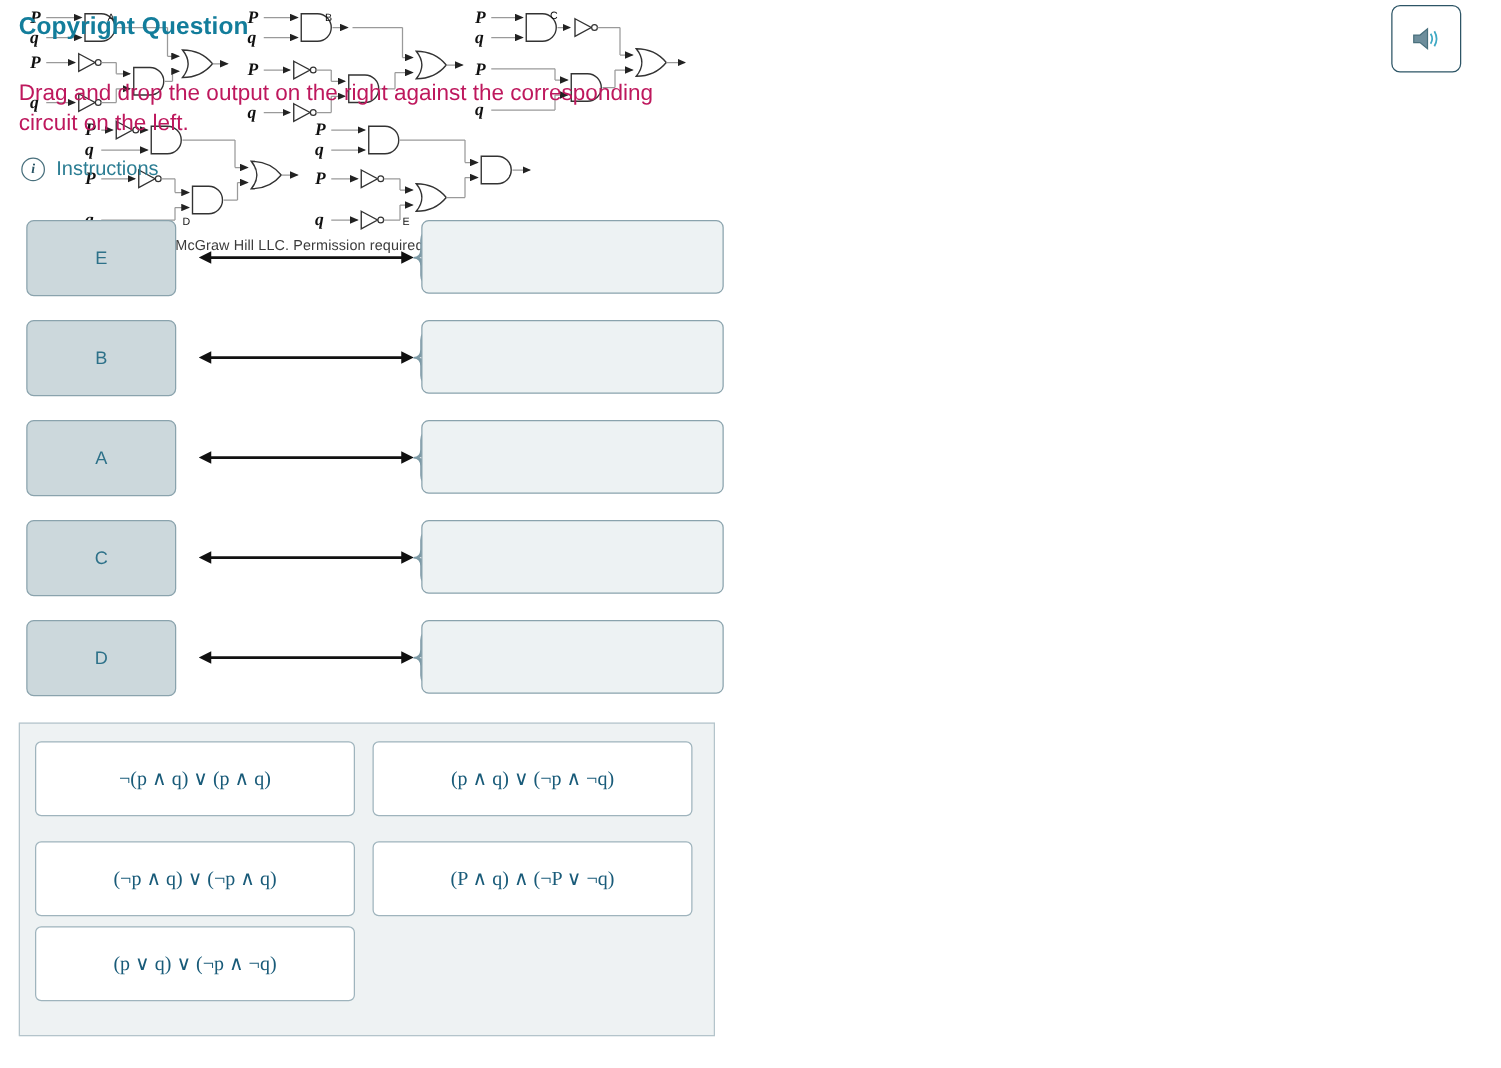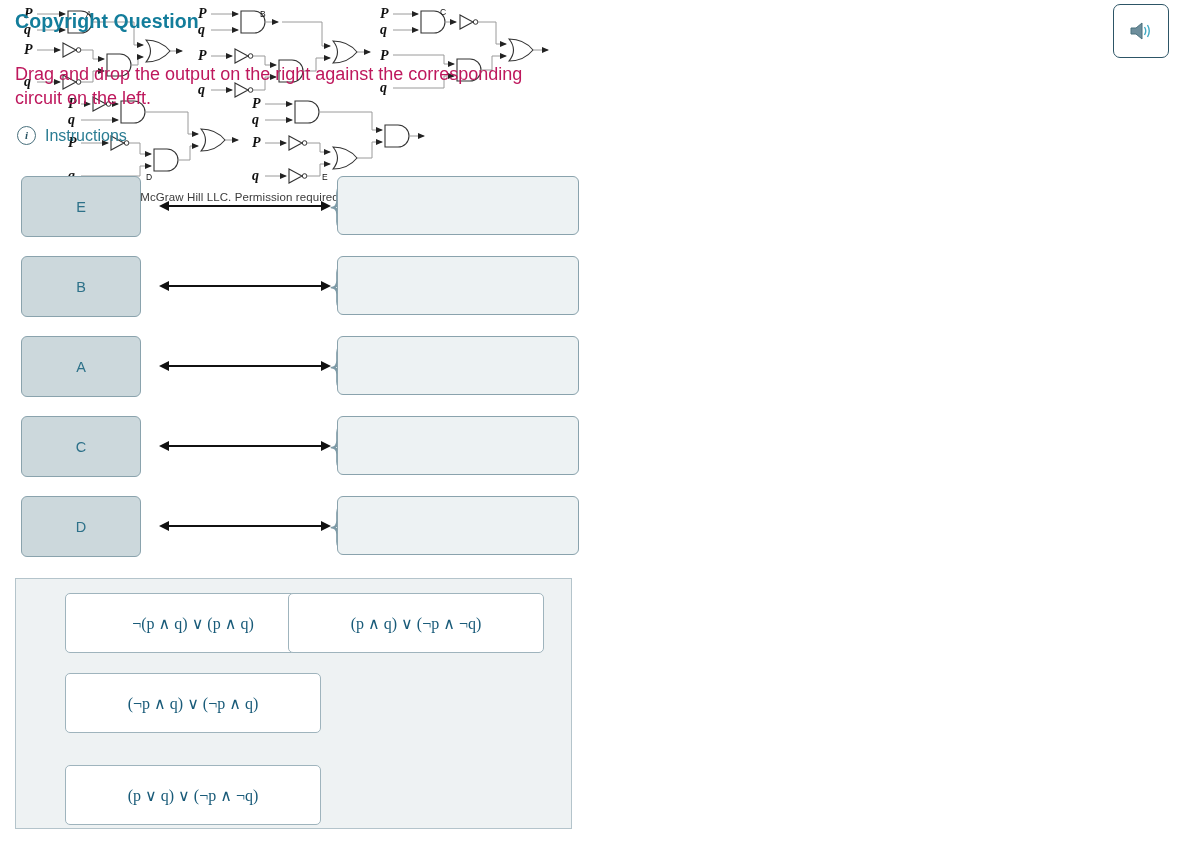--- a/index.html
+++ b/index.html
@@ -65,25 +65,25 @@
     position:absolute;left:15px;top:578px;width:557px;height:251px;
     background:#eef2f3;border:1px solid #b4c4cb;box-sizing:border-box;
   }
   .option{
     position:absolute;width:256px;height:60px;background:#ffffff;
     border:1px solid #9fb4bd;border-radius:5px;box-sizing:border-box;
     display:flex;align-items:center;justify-content:center;
     font-family:"Liberation Serif", serif;font-size:16px;color:#195b79;
     cursor:move;white-space:nowrap;
   }
-  .option.col1{left:12px;margin-left:37px;}
-  .option.col2{left:272px;}
+  .option.col1{left:12px;}
+  .option.col2{left:282px;}
   .option.r1{top:14px;}
   .option.r2{top:94px;}
-  .option.r3{top:186px;}
+  .option.r3{top:162px;}
 </style>
 </head>
 <body>
 
 <div id="figure-panel">
 
   <svg id="circuit-svg" width="560" height="190" viewBox="0 0 560 190">
     <defs>
       <marker id="ar" markerWidth="7" markerHeight="6" refX="6" refY="3" orient="auto">
         <path d="M0,0 L7,3 L0,6 z" fill="#222"></path>
@@ -317,14 +317,15 @@
       <path d="M172,8 L162,3 L162,13 Z" fill="#111"></path>
   </svg>
   <div class="brace">{</div>
   <div class="dropzone"></div>
 </div>
 
 <div id="answer-bank">
   <div class="option col1 r1">¬(p ∧ q) ∨ (p ∧ q)</div>
   <div class="option col2 r1">(p ∧ q) ∨ (¬p ∧ ¬q)</div>
   <div class="option col1 r2">(¬p ∧ q) ∨ (¬p ∧ q)</div>
+  <div class="option col2 r2">(P ∧ q) ∧ (¬P ∨ ¬q)</div>
   <div class="option col1 r3">(p ∨ q) ∨ (¬p ∧ ¬q)</div>
 </div>
 
 </body></html>

